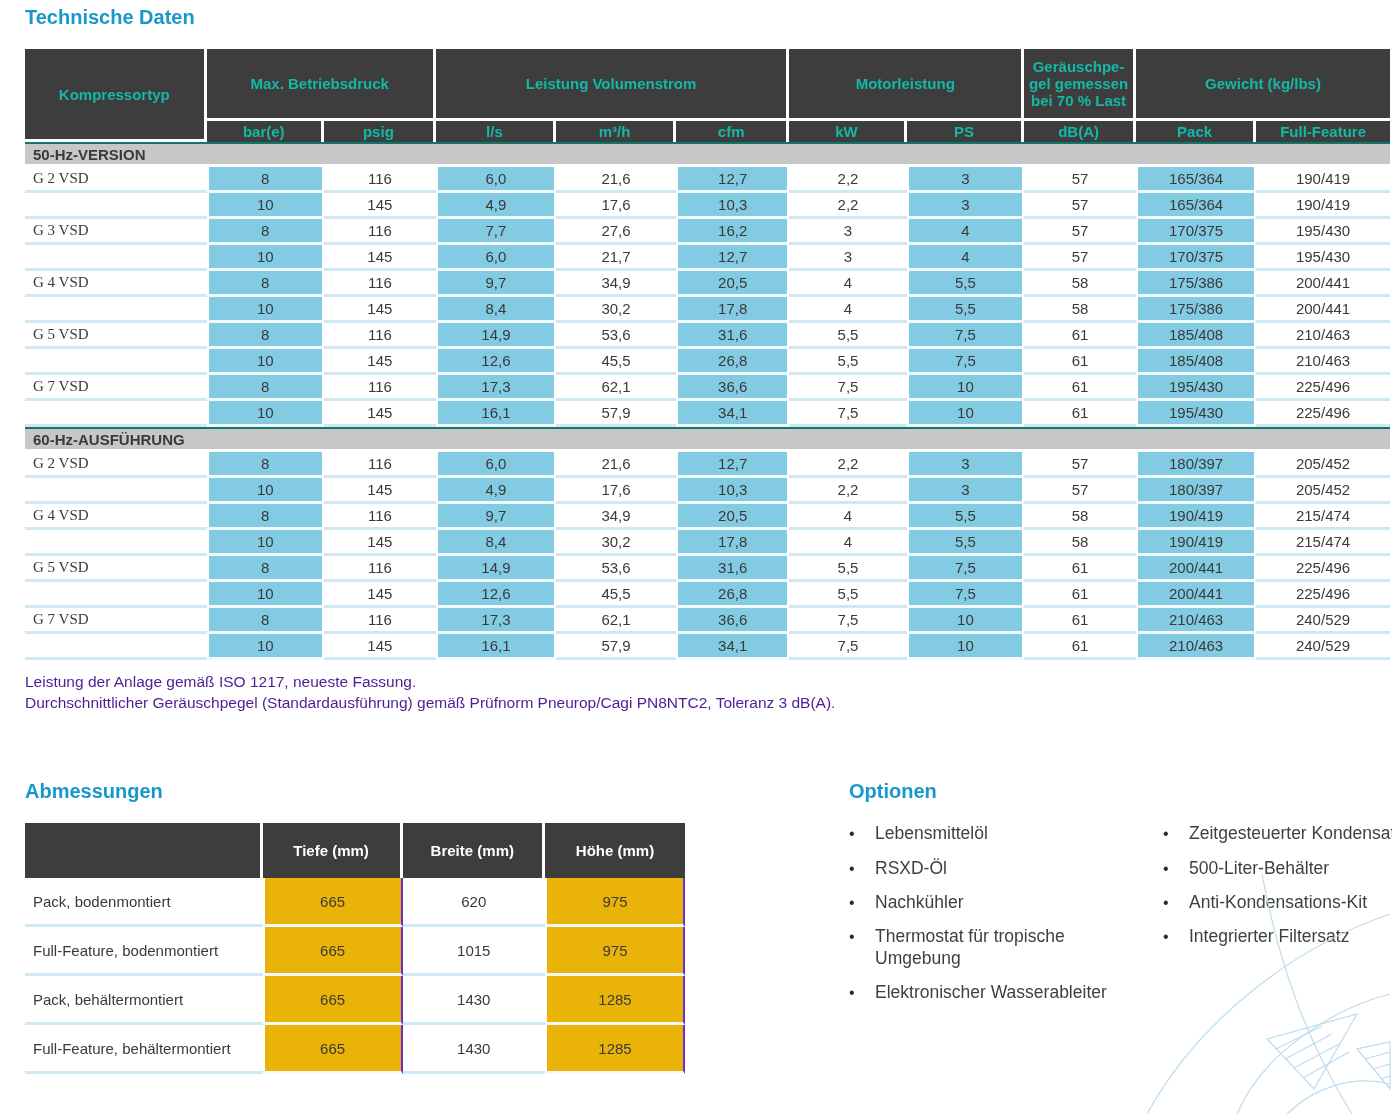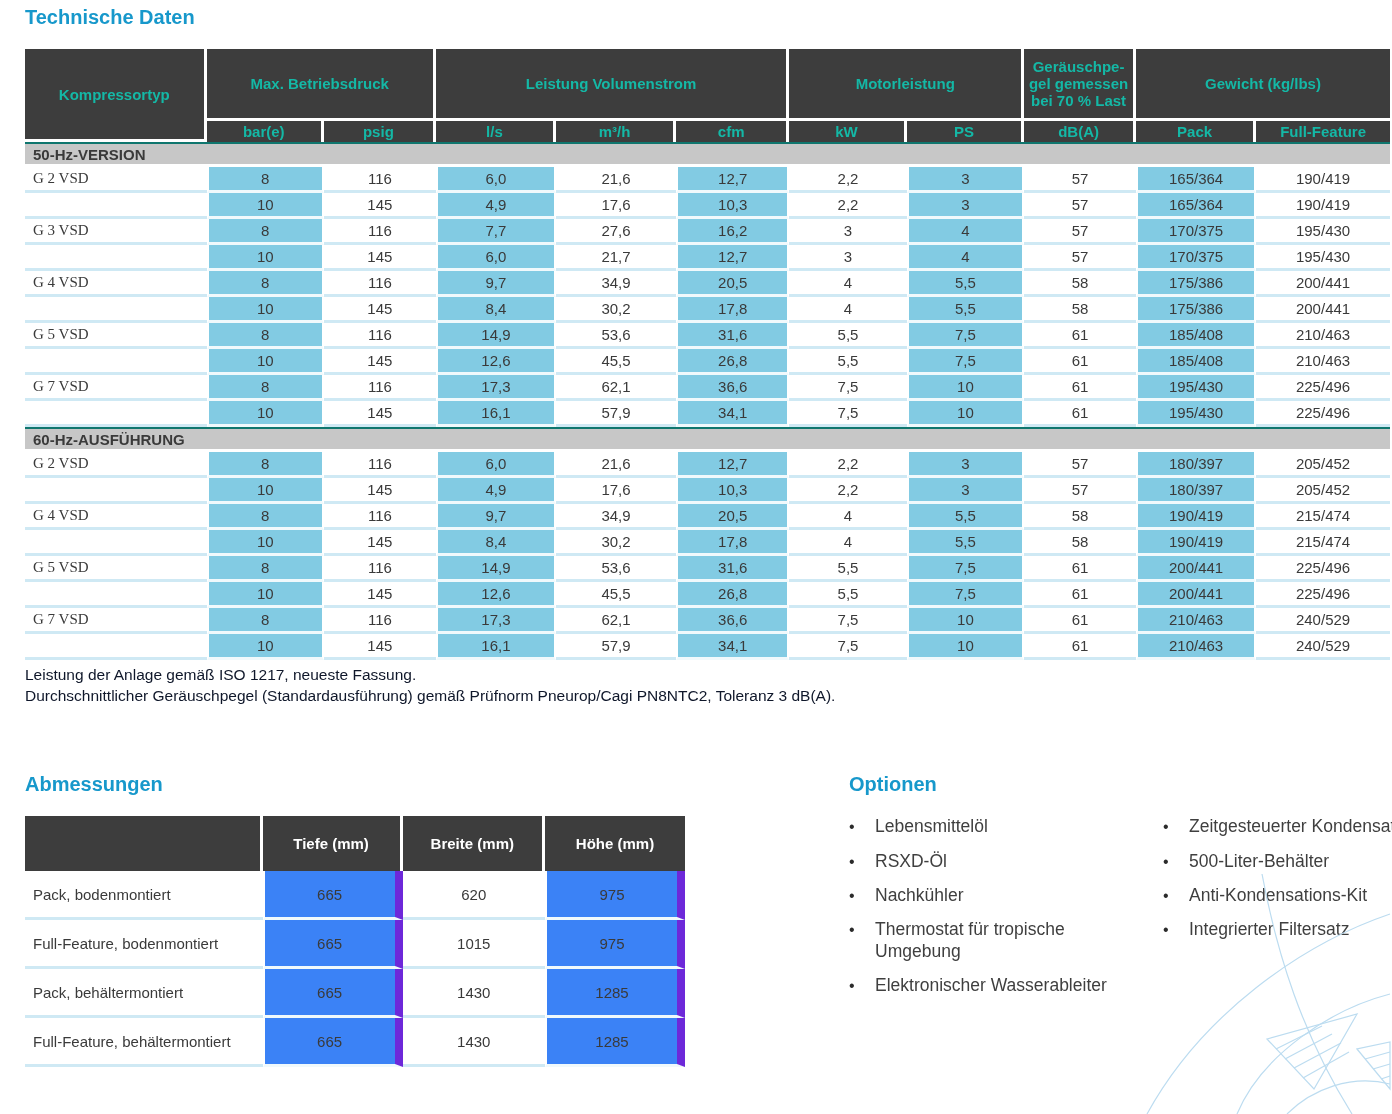--- a/index.html
+++ b/index.html
@@ -65,21 +65,21 @@
     background: #c7c7c7;
     color: #3a3a3a;
     font-weight: bold;
     text-align: left;
     padding-left: 8px;
     height: 25px;
     border-top: 2px solid #0f766e;
     border-bottom: 3px solid #ffffff;
   }
   
-  .footnotes { margin-top: 5px; font-size: 15.5px; color: #0f172a; line-height: 1.32; }
+  .footnotes { margin-top: 12px; font-size: 15.5px; color: #4c1d95; line-height: 1.32; }
   .footnotes p { margin: 0; }
   
   .bottom { display: flex; margin-top: 67px; align-items: flex-start; gap: 40px; }
   .dims-col { width: 660px; }
   .options-col { margin-left: 124px; width: 600px; }
   
   table.dims {
     width: 660px;
     border-collapse: separate;
     border-spacing: 0;
@@ -99,23 +99,23 @@
   table.dims thead th:last-child { border-right: none; }
   table.dims td {
     height: 49px;
     text-align: center;
     vertical-align: middle;
     border-bottom: 3px solid #cfe9f4;
     background: #ffffff;
   }
   table.dims td.lbl { text-align: left; padding-left: 8px; }
   table.dims td.blue {
-    background: #3b82f6;
+    background: #eab308;
     border-left: 2px solid #ffffff;
-    border-right: 8px solid #6d28d9;
+    border-right: 2px solid #6d28d9;
     border-bottom: 3px solid #f0f9fc;
   }
   
   .options-lists { display: flex; gap: 28px; }
   .opt-list { width: 286px; }
   .opt-item { display: flex; margin-bottom: 13px; font-size: 17.5px; color: #3f3f3f; line-height: 1.22; }
   .opt-bullet { width: 26px; flex: 0 0 26px; font-size: 16px; color: #2b2b2b; padding-top: 1px; }
   
   .decoration { position: absolute; right: 0; bottom: 0; pointer-events: none; }
 </style>

